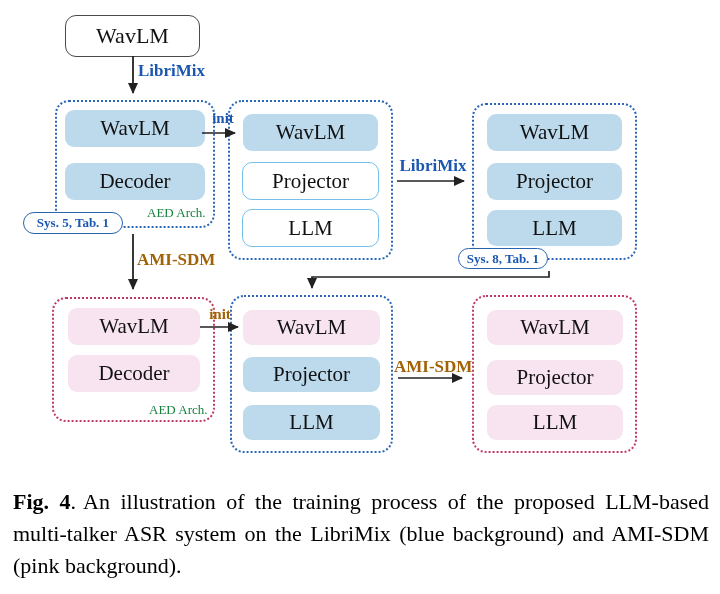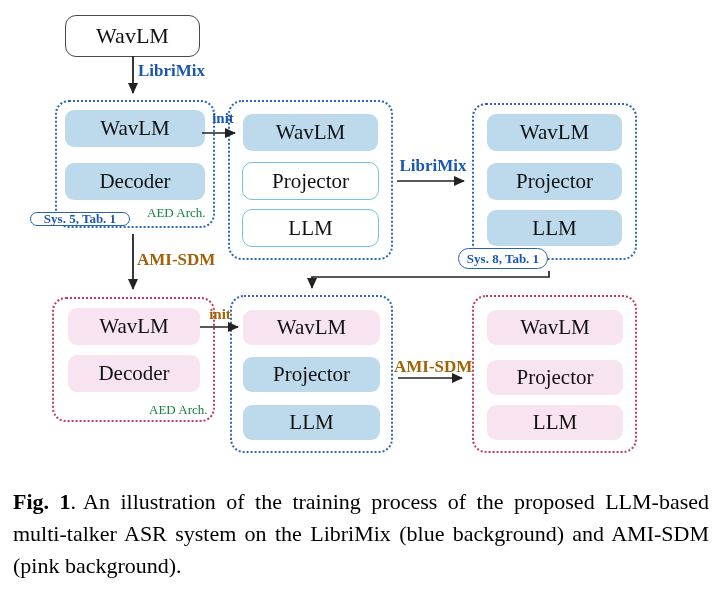--- a/index.html
+++ b/index.html
@@ -48,21 +48,21 @@
   #d1{left:68px;top:308px;width:132px;height:37px;}
   #d2{left:68px;top:355px;width:132px;height:37px;}
   #e1{left:243px;top:310px;width:137px;height:35px;}
   #e2{left:243px;top:357px;width:137px;height:35px;}
   #e3{left:243px;top:405px;width:137px;height:35px;}
   #f1{left:487px;top:310px;width:136px;height:35px;}
   #f2{left:487px;top:360px;width:136px;height:35px;}
   #f3{left:487px;top:405px;width:136px;height:35px;}
 
   
-  #tag5{left:30px;top:212px;width:100px;height:14px;}
+  #tag5{left:23px;top:212px;width:100px;height:22px;}
   #tag8{left:458px;top:248px;width:90px;height:21px;}
   #arch1{left:147px;top:205px;}
   #arch2{left:149px;top:402px;}
 
   
   #elib1{left:138px;top:61px;font-size:17px;}
   #einit1{left:205px;top:110px;width:36px;text-align:center;font-size:15px;}
   #elib2{left:397px;top:156px;width:72px;text-align:center;font-size:17px;}
   #eami1{left:137px;top:250px;font-size:17px;}
   #einit2{left:200px;top:306px;width:40px;text-align:center;font-size:15px;}
@@ -136,16 +136,16 @@
   <div id="arch2" class="arch">AED Arch.</div>
 
   <div id="elib1" class="edge-lbl lbl-blue">LibriMix</div>
   <div id="einit1" class="edge-lbl lbl-blue">init</div>
   <div id="elib2" class="edge-lbl lbl-blue">LibriMix</div>
   <div id="eami1" class="edge-lbl lbl-red">AMI-SDM</div>
   <div id="einit2" class="edge-lbl lbl-red">init</div>
   <div id="eami2" class="edge-lbl lbl-red">AMI-SDM</div>
 
   <div id="caption">
-    <span class="cap-label">Fig. 1</span><span>.</span><span class="cap-body">An illustration of the training process of the proposed LLM-based multi-talker ASR system on the LibriMix (blue background) and AMI-SDM (pink background).</span>
+    <span class="cap-label">Fig. 4</span><span>.</span><span class="cap-body">An illustration of the training process of the proposed LLM-based multi-talker ASR system on the LibriMix (blue background) and AMI-SDM (pink background).</span>
   </div>
 
 </div>
 
 </body></html>

